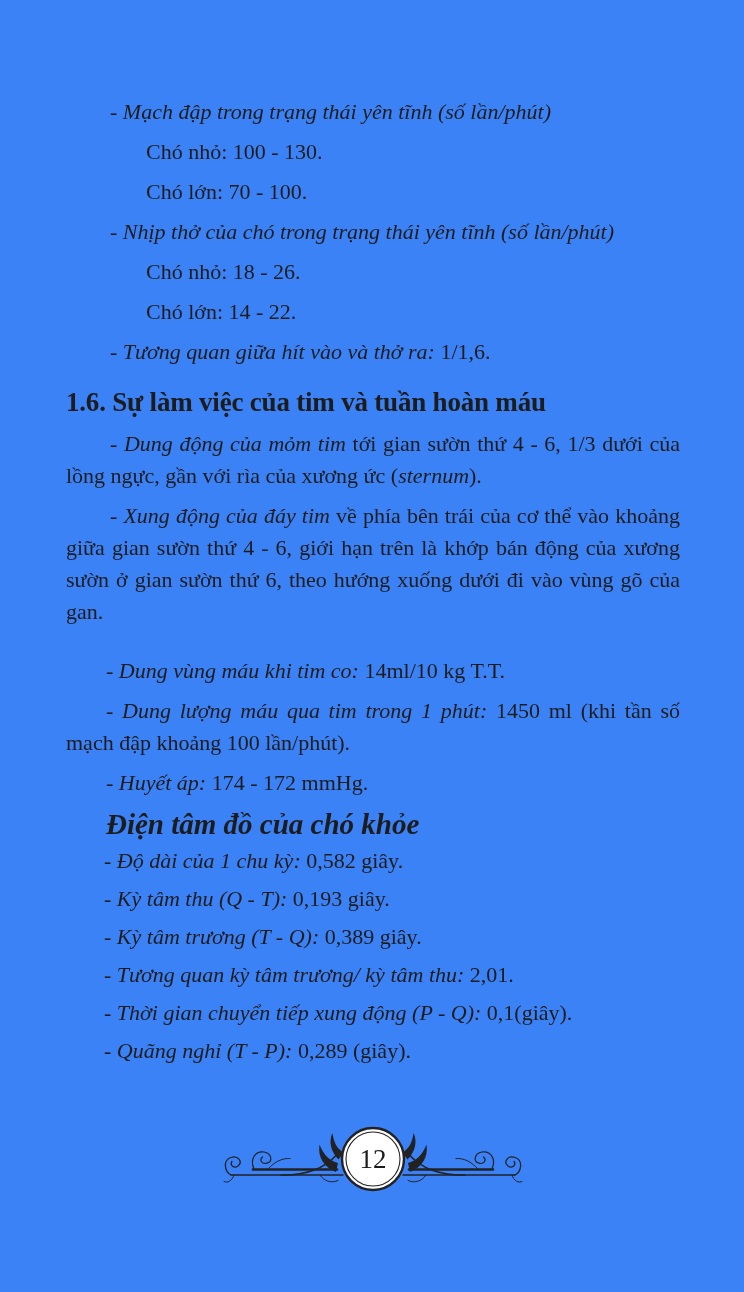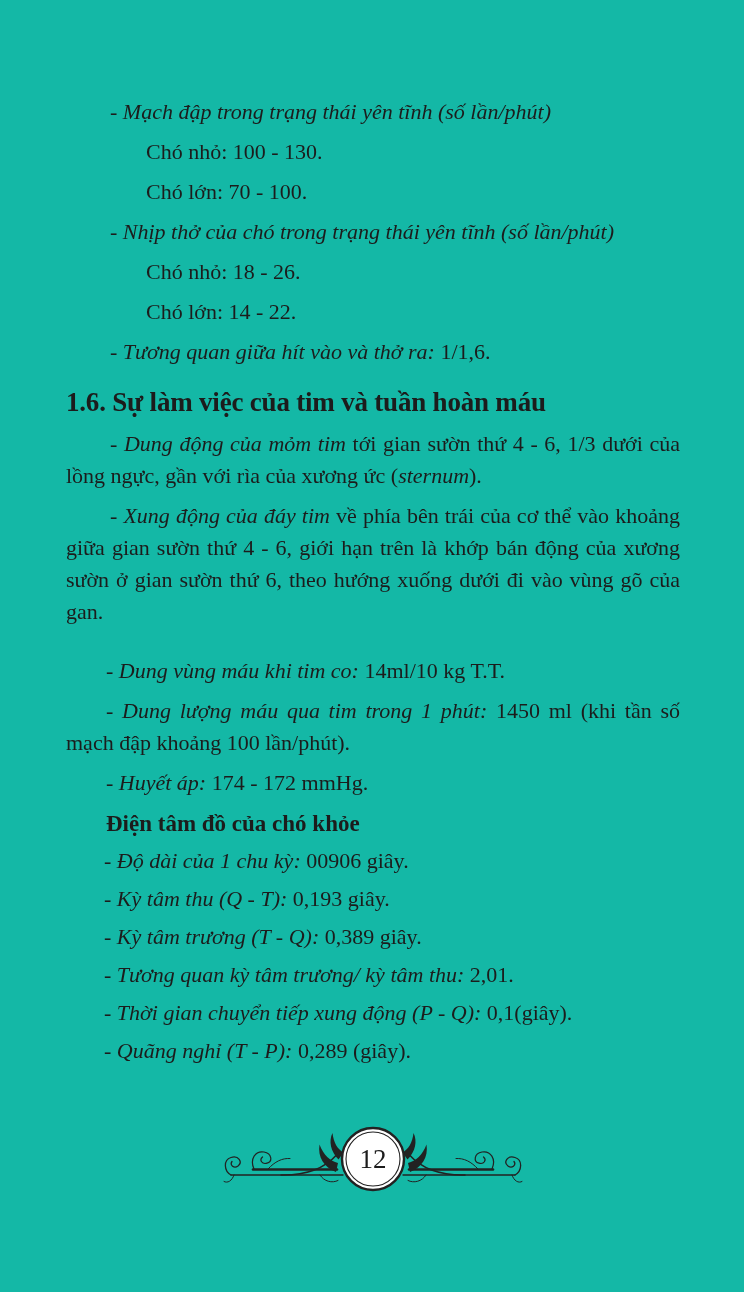--- a/index.html
+++ b/index.html
@@ -1,39 +1,39 @@
 <!DOCTYPE html>
 <html><head>
 <meta charset="utf-8">
 <style>
   html,body{margin:0;padding:0;background:#ffffff;}
   .page{
     position:relative;
     width:744px;height:1292px;
-    background:#14b8a6;
+    background:#3b82f6;
     color:#1c1c1c;
     font-family:"Liberation Serif", serif;
     font-size:22px;line-height:32px;
     box-sizing:border-box;
     padding:96px 64px 0 66px;
     overflow:hidden;
   }
   p{margin:0 0 8px 0;}
   .it{font-style:italic;}
   .b{text-indent:44px;}
   .sub{text-indent:80px;}
   .h1{
     font-weight:bold;font-size:27px;line-height:36px;
     margin:16px 0 8px 0;letter-spacing:-0.2px;
   }
   .para{text-align:justify;text-indent:44px;}
   .para.last{margin-bottom:27px;}
   .stat{text-indent:40px;text-align:justify;}
   .ecg-h{
-    font-weight:bold;font-size:23px;line-height:34px;
+    font-weight:bold;font-style:italic;font-size:29px;line-height:34px;
     margin:2px 0 4px 0;text-indent:40px;
   }
   .ecg{text-indent:38px;margin-bottom:6px;}
   .ornament{margin-top:42px;text-align:center;}
   .ornament svg{display:block;margin:0 auto;}
   .pageno{
     font-family:"Liberation Serif", serif;
     font-size:27px;
     fill:#1c1c1c;
   }
@@ -61,21 +61,21 @@
 
   <p class="stat"><span class="it">- Dung vùng máu khi tim co:</span> <span>14ml/10 kg T.T.</span></p>
 
   <p class="stat"><span class="it">- Dung lượng máu qua tim trong 1 phút:</span> <span>1450 ml (khi tần số mạch đập khoảng 100 lần/phút).</span></p>
 
 
   <p class="stat"><span class="it">- Huyết áp:</span> <span>174 - 172 mmHg.</span></p>
 
   <p class="ecg-h">Điện tâm đồ của chó khỏe</p>
 
-  <p class="ecg"><span class="it">- Độ dài của 1 chu kỳ:</span> <span>00906 giây.</span></p>
+  <p class="ecg"><span class="it">- Độ dài của 1 chu kỳ:</span> <span>0,582 giây.</span></p>
 
   <p class="ecg"><span class="it">- Kỳ tâm thu (Q - T):</span> <span>0,193 giây.</span></p>
 
   <p class="ecg"><span class="it">- Kỳ tâm trương (T - Q):</span> <span>0,389 giây.</span></p>
 
   <p class="ecg"><span class="it">- Tương quan kỳ tâm trương/ kỳ tâm thu:</span> <span>2,01.</span></p>
 
   <p class="ecg"><span class="it">- Thời gian chuyển tiếp xung động (P - Q):</span> <span>0,1(giây).</span></p>
 
   <p class="ecg"><span class="it">- Quãng nghỉ (T - P):</span> <span>0,289 (giây).</span></p>

